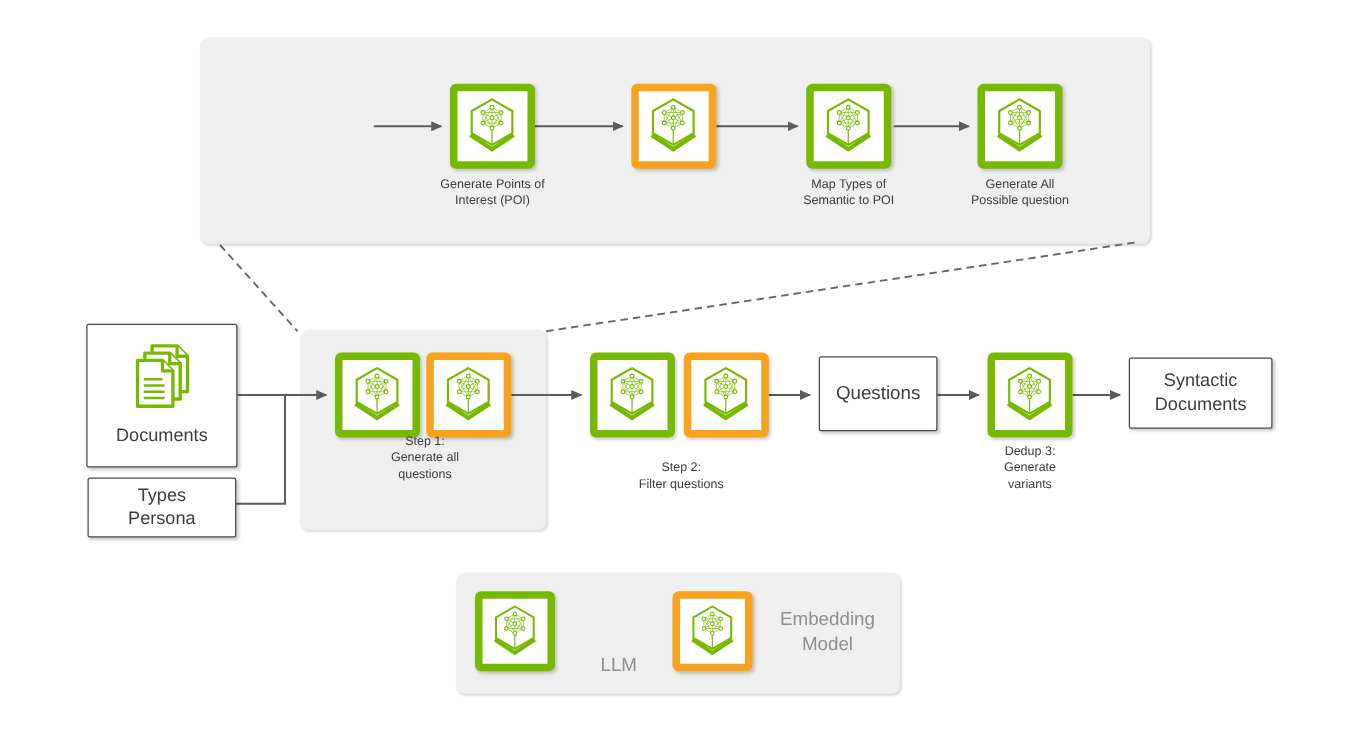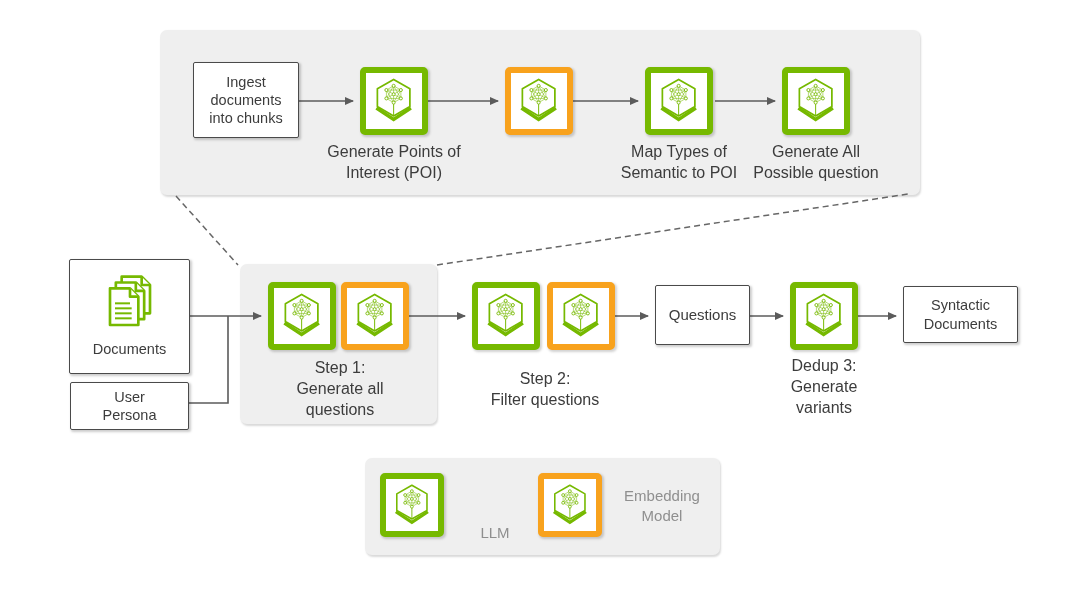--- a/index.html
+++ b/index.html
@@ -40,21 +40,21 @@
     border: 6px solid var(--nvidia-green); border-radius: 5px;
     box-shadow: 1.5px 1.5px 2.5px rgba(0,0,0,0.18);
     box-sizing: border-box; display: flex; align-items: center; justify-content: center;
     z-index: 2;
   }
   .nim.llm { border-color: var(--nvidia-green); }
   .nim.embedding { border-color: var(--embedding-orange); }
   .nim svg { width: 88%; height: 88%; color: var(--nvidia-green); }
   .lbl {
     position: absolute; text-align: center; white-space: pre-line;
-    font-size: 16px; line-height: 1.32; color: var(--text-dark); z-index: 2;
+    font-size: 10px; line-height: 1.32; color: var(--text-dark); z-index: 2;
   }
   .legend-lbl { color: var(--legend-text-gray); font-size: 15px; }
   .doc-icon { color: var(--nvidia-green); }
   .hidden-defs { position: absolute; width: 0; height: 0; overflow: hidden; }
 </style>
 </head>
 <body>
 
 <svg class="hidden-defs" aria-hidden="true">
   <defs>
@@ -135,25 +135,20 @@
     <line class="conn" x1="190" y1="316" x2="261" y2="316" marker-end="url(#ah)"></line>
     <line class="conn" x1="409" y1="316" x2="465" y2="316" marker-end="url(#ah)"></line>
     <line class="conn" x1="615" y1="316" x2="648" y2="316" marker-end="url(#ah)"></line>
     <line class="conn" x1="750" y1="316" x2="783" y2="316" marker-end="url(#ah)"></line>
     <line class="conn" x1="858" y1="316" x2="896" y2="316" marker-end="url(#ah)"></line>
 
     <line class="dashed" x1="176" y1="196" x2="238" y2="265"></line>
     <line class="dashed" x1="437" y1="265" x2="908" y2="194"></line>
   </svg>
 
-  <div class="wbox" style="left:193px; top:62px; width:106px; height:76px">
-    <span>Ingest
-documents
-into chunks</span>
-  </div>
 
   <div class="nim llm" style="left:360px; top:67px; width:68px; height:68px">
     <svg>
         <use href="#nim-glyph"></use>
       </svg>
   </div>
   <div class="nim embedding" style="left:505px; top:67px; width:68px; height:68px">
     <svg>
         <use href="#nim-glyph"></use>
       </svg>
@@ -177,35 +172,35 @@
 Possible question</div>
 
   <div class="wbox" style="left:69px; top:259px; width:121px; height:115px; gap:5px">
     <svg class="doc-icon" style="width:60px; height:60px">
         <use href="#docs-glyph"></use>
       </svg>
     <span>Documents</span>
   </div>
 
   <div class="wbox" style="left:70px; top:382px; width:119px; height:48px">
-    <span>User
+    <span>Types
 Persona</span>
   </div>
 
   <div class="nim llm" style="left:268px; top:282px; width:68px; height:68px">
     <svg>
         <use href="#nim-glyph"></use>
       </svg>
   </div>
   <div class="nim embedding" style="left:341px; top:282px; width:68px; height:68px">
     <svg>
         <use href="#nim-glyph"></use>
       </svg>
   </div>
-  <div class="lbl" style="left:260px; top:357px; width:160px">Step 1:
+  <div class="lbl" style="left:260px; top:347px; width:160px">Step 1:
 Generate all
 questions</div>
 
   <div class="nim llm" style="left:472px; top:282px; width:68px; height:68px">
     <svg>
         <use href="#nim-glyph"></use>
       </svg>
   </div>
   <div class="nim embedding" style="left:547px; top:282px; width:68px; height:68px">
     <svg>

